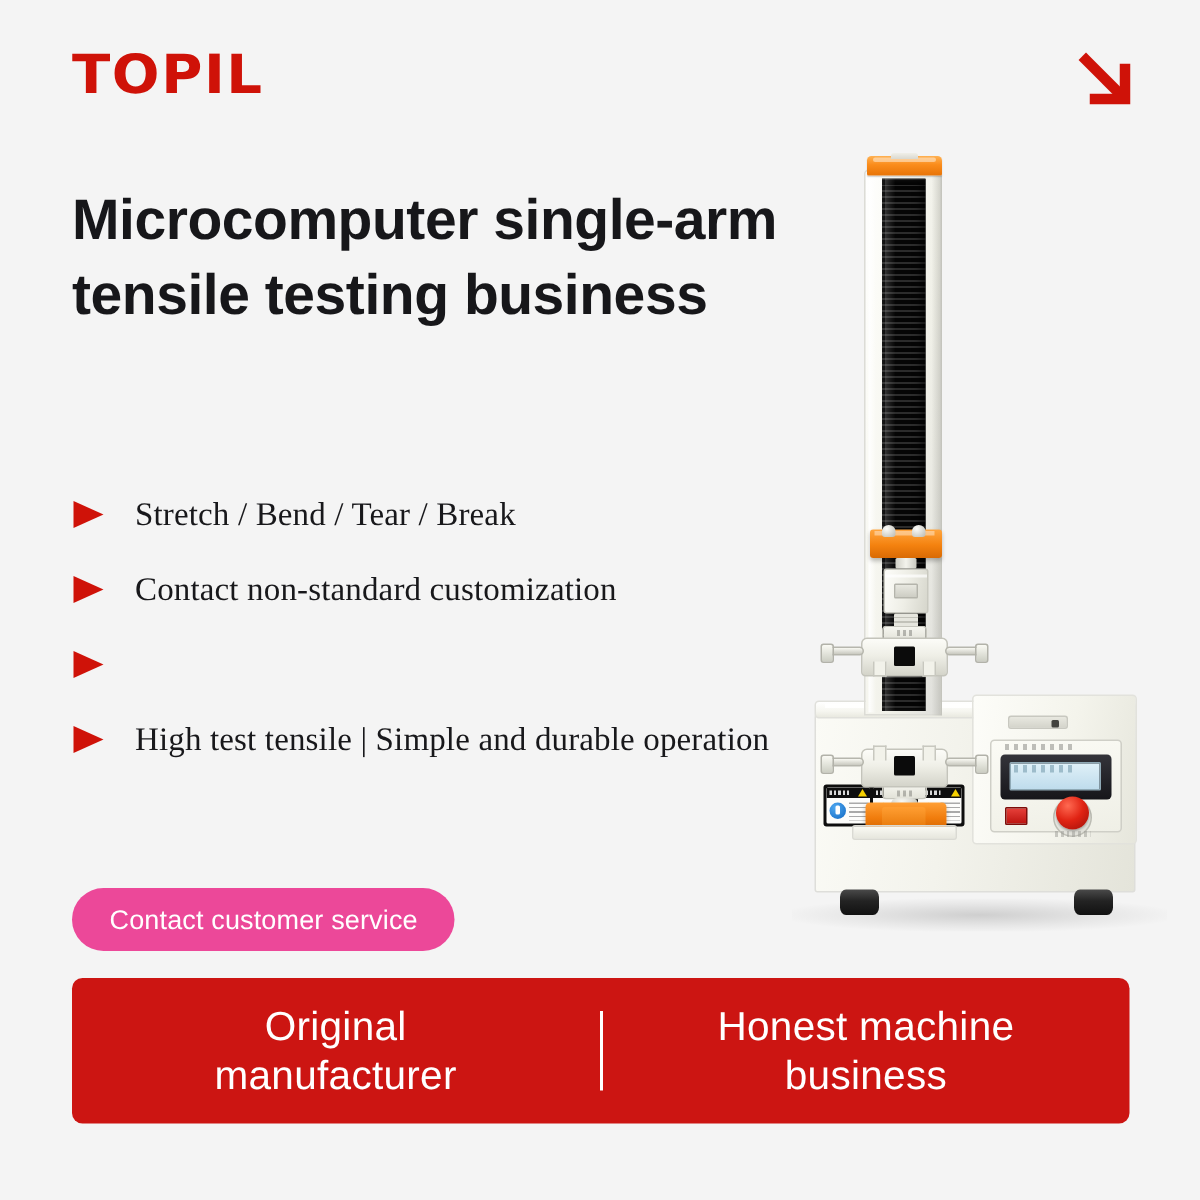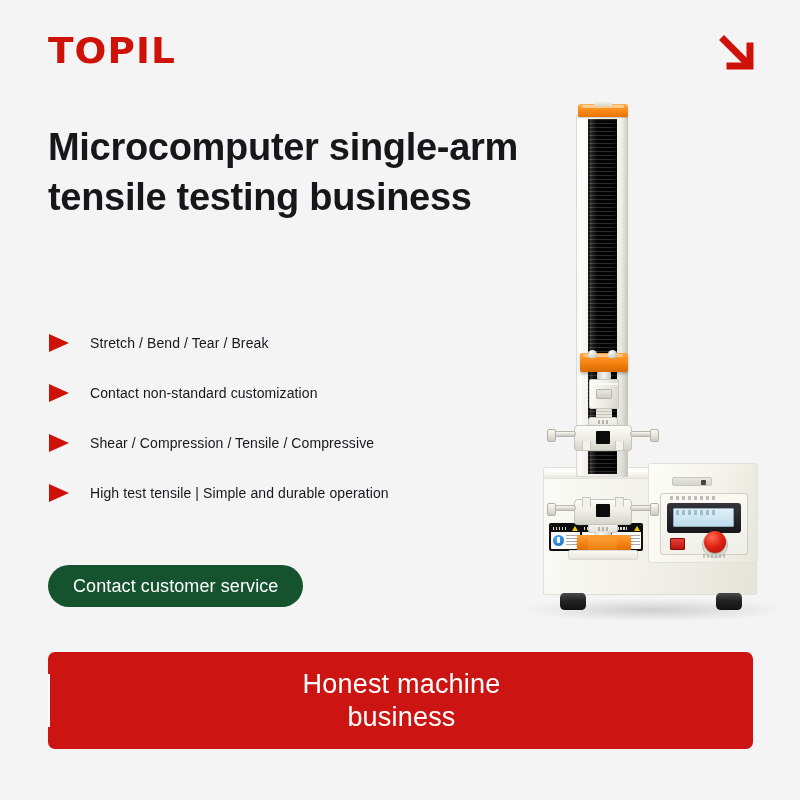--- a/index.html
+++ b/index.html
@@ -42,30 +42,31 @@
   .features { position:absolute; left:48px; top:318px; width:500px; }
   .feature-row {
     display:flex; align-items:center;
     height:50px;
   }
   .bullet-tri {
     width:22px; height:20px; flex:0 0 22px;
     margin-right:20px;
   }
   .feature-text {
-    font-size:14px; color:#18181b; letter-spacing:0.1px;
+    font-size:22px; color:#18181b; letter-spacing:0.1px;
     white-space:nowrap;
+    font-family:Liberation Serif, serif;
   }
 
   
   .cta {
-    position:absolute; left:48px; top:565px;
+    position:absolute; left:48px; top:592px;
     height:42px; padding:0 25px;
     display:flex; align-items:center; justify-content:center;
-    background:#14532d; border-radius:21px;
+    background:#ec4899; border-radius:21px;
     color:#fff; font-size:18px; letter-spacing:0.1px;
     cursor:pointer;
   }
 
   
   .banner {
     position:absolute; left:48px; top:652px;
     width:705px; height:97px;
     background:#cc1512; border-radius:7px;
     display:flex; align-items:stretch;
@@ -424,35 +425,38 @@
       <svg class="bullet-tri" viewBox="0 0 22 20">
         <polygon points="1,1 21,10 1,19" fill="#cf1208"></polygon>
       </svg>
       <span class="feature-text">Contact non-standard customization</span>
     </div>
 
     <div class="feature-row">
       <svg class="bullet-tri" viewBox="0 0 22 20">
         <polygon points="1,1 21,10 1,19" fill="#cf1208"></polygon>
       </svg>
-      <span class="feature-text">Shear / Compression / Tensile / Compressive</span>
     </div>
 
     <div class="feature-row">
       <svg class="bullet-tri" viewBox="0 0 22 20">
         <polygon points="1,1 21,10 1,19" fill="#cf1208"></polygon>
       </svg>
       <span class="feature-text">High test tensile | Simple and durable operation</span>
     </div>
 
   </div>
 
   <div class="cta">Contact customer service</div>
 
   <div class="banner">
+    <div class="banner-cell">
+      <span>Original</span>
+      <span>manufacturer</span>
+    </div>
     <div class="banner-divider"></div>
     <div class="banner-cell">
       <span>Honest machine</span>
       <span>business</span>
     </div>
   </div>
 
   <div class="machine">
 
     <div class="mshadow"></div>

